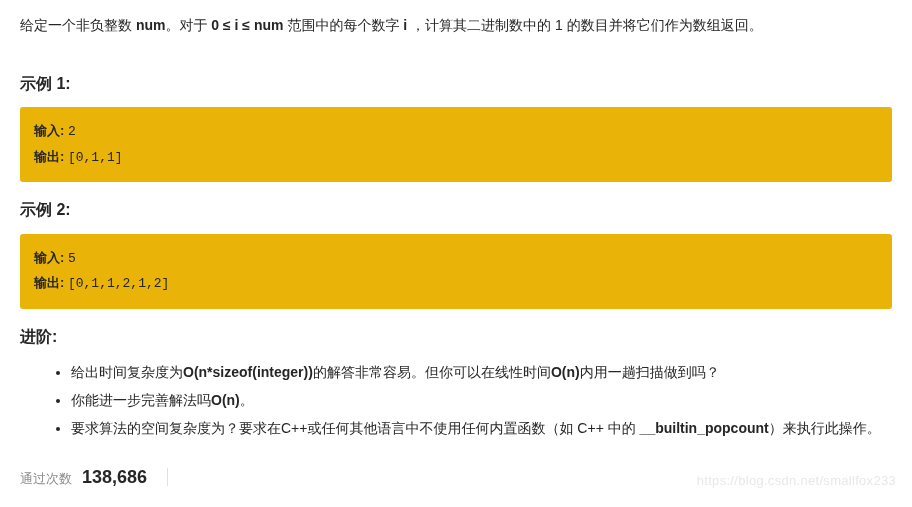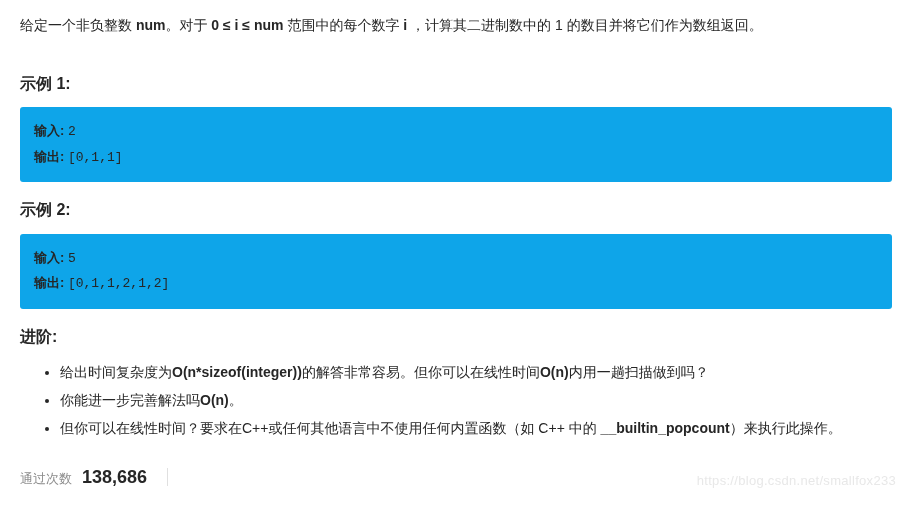--- a/index.html
+++ b/index.html
@@ -11,32 +11,32 @@
     color: #262626;
     line-height: 1.7;
     width: 912px;
     background: #fff;
     position: relative;
   }
   .desc { margin-bottom: 32px; }
   .bold { font-weight: 700; }
   .heading { font-weight: 700; margin: 12px 0 10px 0; font-size: 16px; }
   .codeblock {
-    background: #0ea5e9;
+    background: #eab308;
     border-radius: 3px;
     padding: 12px 14px;
     margin: 10px 0 14px 0;
     font-family: "SFMono-Regular", Consolas, "Liberation Mono", Menlo, monospace;
     font-size: 13px;
     line-height: 1.9;
     white-space: pre-wrap;
   }
   .codeblock .lbl { font-weight: 700; font-family: -apple-system, "Microsoft YaHei", sans-serif; }
   ul.adv { margin: 8px 0 18px 0; padding-left: 40px; }
-  ul.adv li { margin: 2px 0; line-height: 1.85; list-style-type: disc; }
+  ul.adv li { margin: 2px 11px; line-height: 1.85; list-style-type: disc; }
   .inline-bold { font-weight: 700; }
   .stats {
     display: flex;
     align-items: center;
     margin-top: 20px;
     color: #595959;
     font-size: 13px;
   }
   .stat-group { display: flex; align-items: baseline; }
   .stat-label { color: #8c8c8c; margin-right: 10px; }
@@ -74,21 +74,21 @@
 
 <div class="heading">进阶:</div>
 <ul class="adv">
   <li>
     <span>给出时间复杂度为</span><span class="inline-bold">O(n*sizeof(integer))</span><span>的解答非常容易。但你可以在线性时间</span><span class="inline-bold">O(n)</span><span>内用一趟扫描做到吗？</span>
   </li>
   <li>
     <span>你能进一步完善解法吗</span><span class="inline-bold">O(n)</span><span>。</span>
   </li>
   <li>
-    <span>但你可以在线性时间？要求在C++或任何其他语言中不使用任何内置函数（如 C++ 中的 </span><span class="inline-bold">__builtin_popcount</span><span>）来执行此操作。</span>
+    <span>要求算法的空间复杂度为？要求在C++或任何其他语言中不使用任何内置函数（如 C++ 中的 </span><span class="inline-bold">__builtin_popcount</span><span>）来执行此操作。</span>
   </li>
 </ul>
 
 <div class="stats">
   <div class="stat-group">
     <span class="stat-label">通过次数</span>
     <span class="stat-val">138,686</span>
   </div>
   <div class="divider"></div>
 </div>

